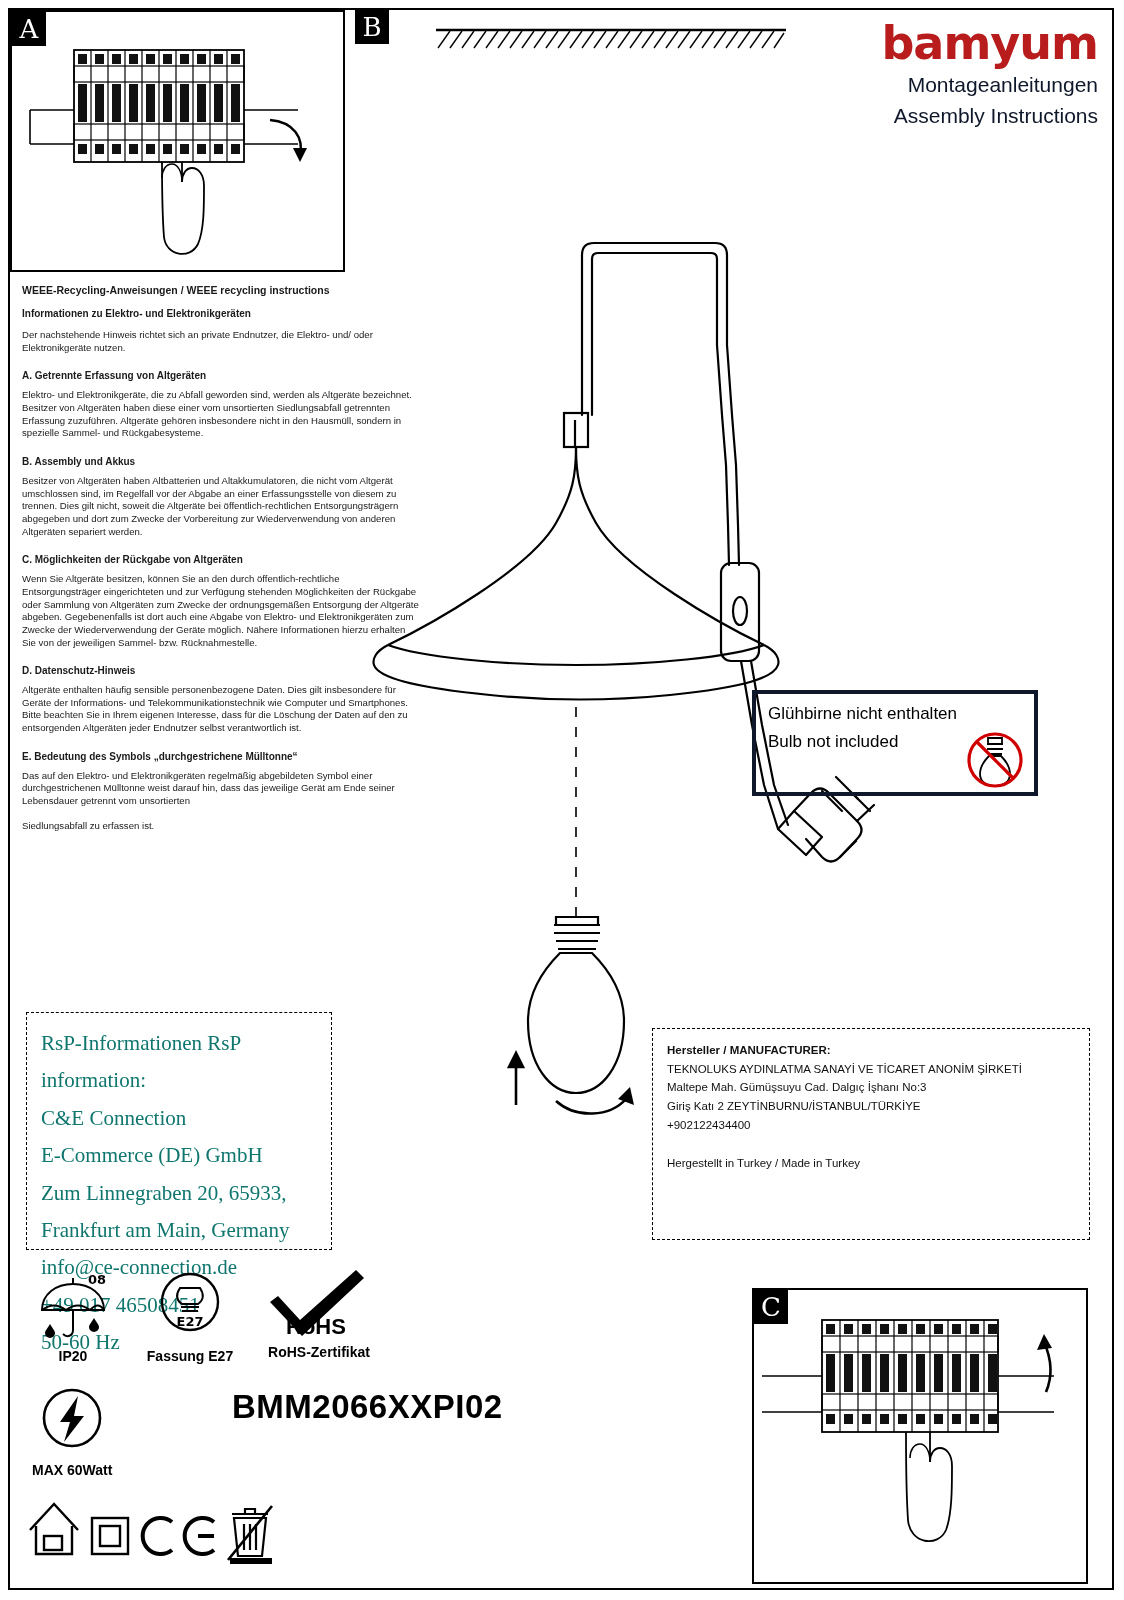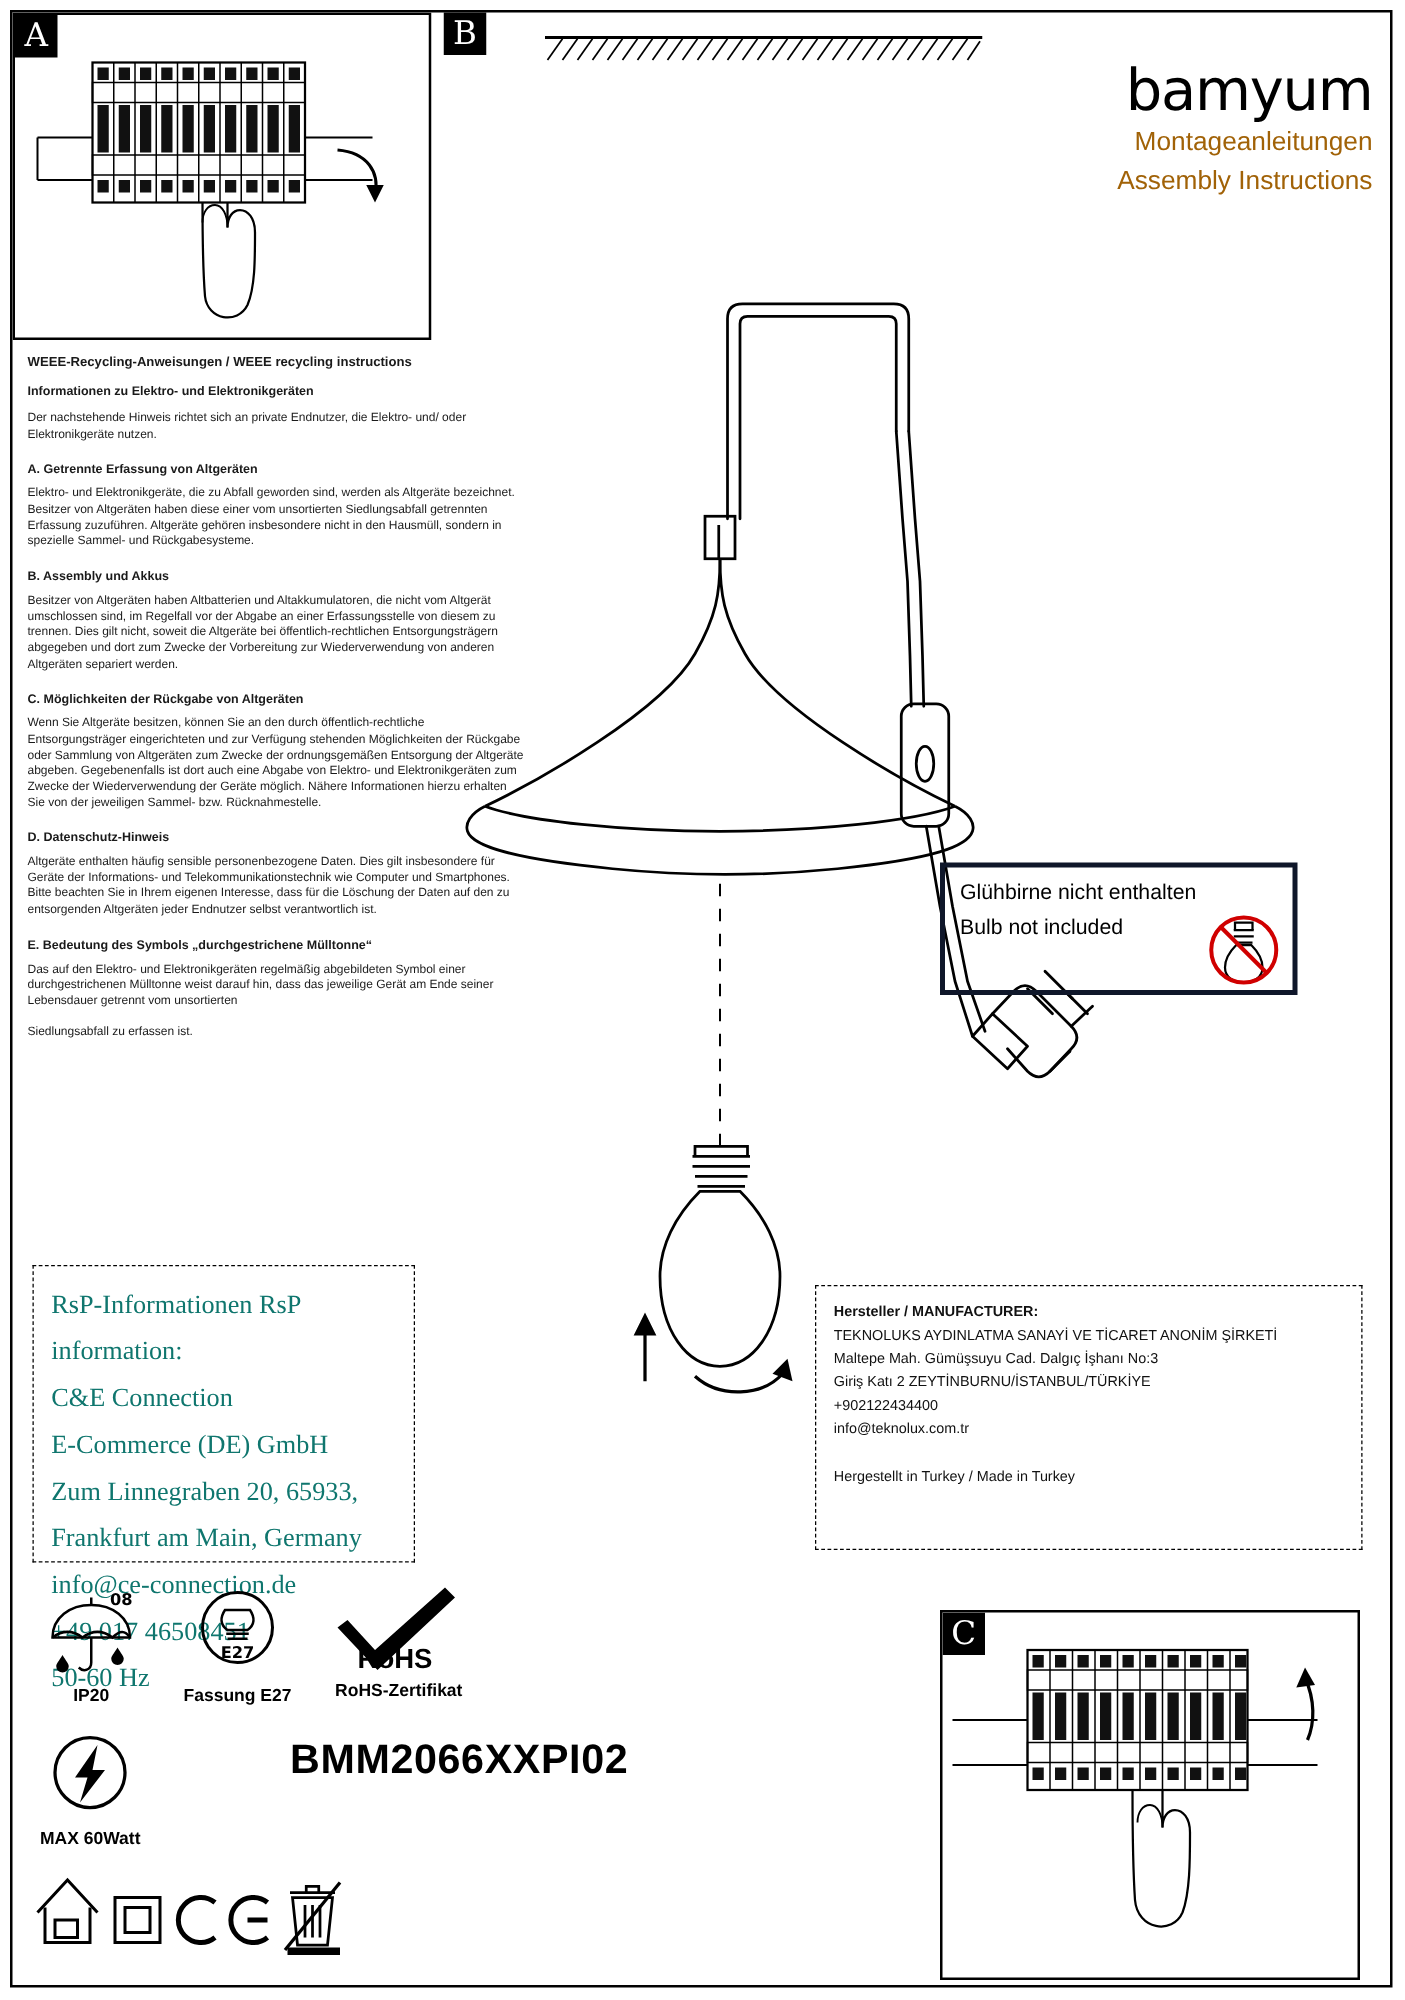--- a/index.html
+++ b/index.html
@@ -79,31 +79,30 @@
 
   
   .brand {
     position: absolute;
     right: 26px;
     top: 20px;
     text-align: right;
   }
   .brand-logo {
     font-family: "DejaVu Sans", sans-serif;
-    font-weight: normal;
+    font-weight: bold;
     font-size: 46px;
-    color: #000000;
+    color: #b91c1c;
     letter-spacing: -1px;
     line-height: 1;
-    margin-top: 29px;
   }
   .brand-sub {
     font-family: "Liberation Sans", sans-serif;
     font-size: 21px;
-    color: #a16207;
+    color: #0f172a;
     line-height: 1.2;
     margin-top: 6px;
   }
 
   
   .weee {
     position: absolute;
     left: 22px;
     top: 284px;
     width: 398px;
@@ -469,21 +468,20 @@
     <div>+49 017 46508451</div>
     <div>50-60 Hz</div>
   </div>
 
   <div class="man-box">
     <div style="font-weight:bold;">Hersteller / MANUFACTURER:</div>
     <div>TEKNOLUKS AYDINLATMA SANAYİ VE TİCARET ANONİM ŞİRKETİ</div>
     <div>Maltepe Mah. Gümüşsuyu Cad. Dalgıç İşhanı No:3</div>
     <div>Giriş Katı 2 ZEYTİNBURNU/İSTANBUL/TÜRKİYE</div>
     <div>+902122434400</div>
-    <div>info@teknolux.com.tr</div>
     <div class="made">Hergestellt in Turkey / Made in Turkey</div>
   </div>
 
   <div class="certs">
     <div class="cert-row">
       <div class="cert" style="left:4px; top:0;">
         <svg width="90" height="72" viewBox="0 0 90 72">
           <g fill="none" stroke="#000" stroke-width="2">
             <path d="M14 40 C14 24 28 14 45 14 C62 14 76 24 76 40 Z"></path>
             <path d="M45 14 L45 8"></path>

